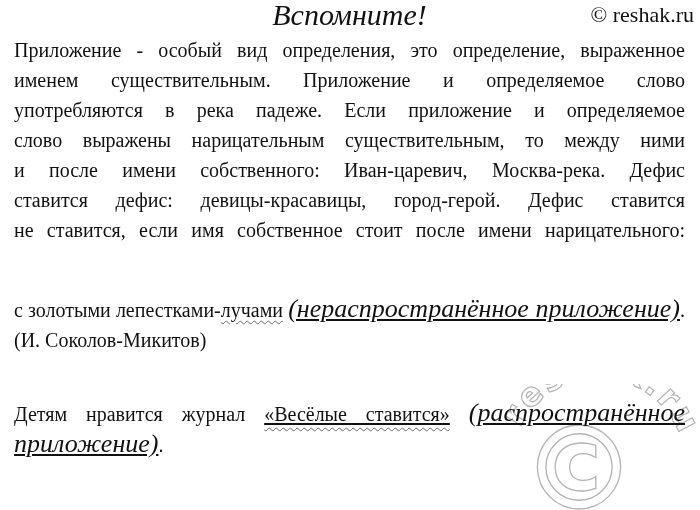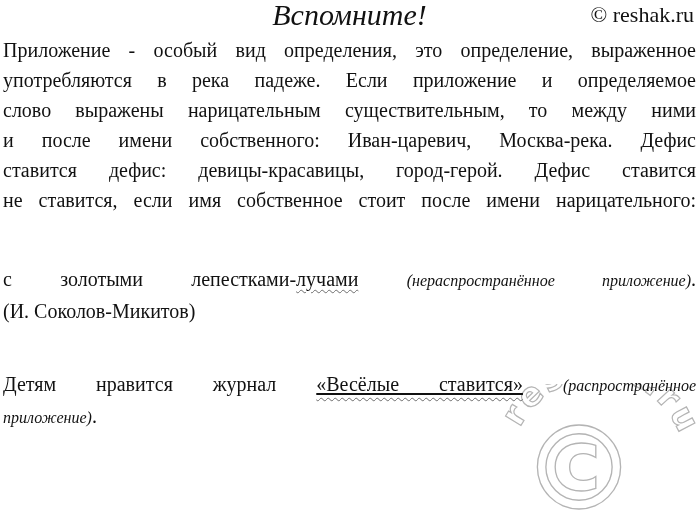--- a/index.html
+++ b/index.html
@@ -40,39 +40,40 @@
     font-style: italic;
     font-size: 30px;
   }
   .copyright {
     position: absolute;
     top: 0;
     right: 2px;
     font-size: 22px;
     font-style: normal;
   }
-  .para { margin: 0; }
+  .para { margin: 11px; }
   .para-1 { margin-top: 7px; }
   .para-2 { margin-top: 49px; }
   .para-3 { margin-top: 43px; }
   .line {
     font-size: 20px;
     line-height: 30px;
     text-align: justify;
     text-align-last: justify;
     white-space: normal;
   }
   .line.last {
     text-align: justify;
     text-align-last: left;
   }
   .normal { }
   .ann {
     font-style: italic;
-    font-size: 16px;
+    font-size: 26px;
+    text-decoration: underline;
   }
   .wavy {
     text-decoration: underline;
     text-decoration-style: wavy;
     text-decoration-color: #6e6e6e;
     text-decoration-thickness: 1px;
     text-underline-offset: 3px;
   }
   .uw {
     text-decoration: underline;
@@ -107,20 +108,21 @@
 </svg>
 
 <div class="content">
   <div class="header-row">
     <div class="header-title">Вспомните!</div>
     <div class="copyright">© reshak.ru</div>
   </div>
   <div id="paragraphs">
       <div class="para para-1">
         <div class="line"><span class="normal">Приложение - особый вид определения, это определение, выраженное</span></div>
+        <div class="line"><span class="normal">именем существительным. Приложение и определяемое слово</span></div>
         <div class="line"><span class="normal">употребляются в река падеже. Если приложение и определяемое</span></div>
         <div class="line"><span class="normal">слово выражены нарицательным существительным, то между ними</span></div>
         <div class="line"><span class="normal">и после имени собственного: Иван-царевич, Москва-река. Дефис</span></div>
         <div class="line"><span class="normal">ставится дефис: девицы-красавицы, город-герой. Дефис ставится</span></div>
         <div class="line"><span class="normal">не ставится, если имя собственное стоит после имени нарицательного:</span></div>
       </div>
       <div class="para para-2">
         <div class="line"><span class="normal">с золотыми лепестками-</span><span class="wavy">лучами</span><span class="normal"> </span><span class="ann">(нераспространённое приложение)</span><span class="normal">.</span></div>
         <div class="line last"><span class="normal">(И. Соколов-Микитов)</span></div>
       </div>

